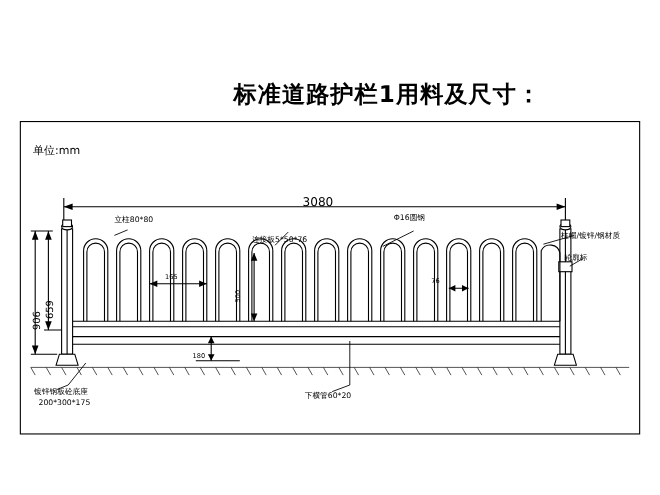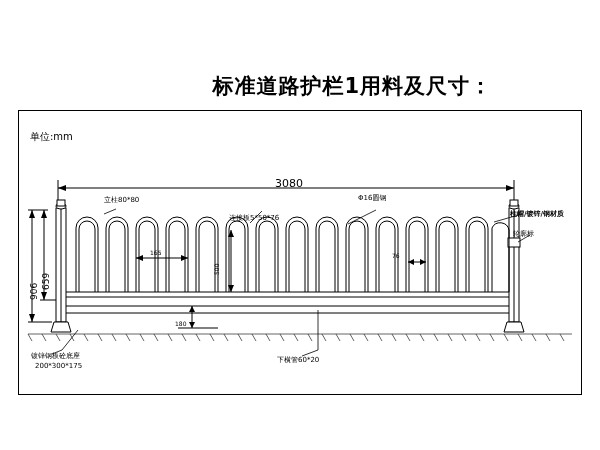--- a/index.html
+++ b/index.html
@@ -240,21 +240,21 @@
 
   <div class="lbl big" style="left:275px; top:178px;">3080</div>
 
   <div class="lbl md rot" style="left:29px; top:300px;">906</div>
   <div class="lbl md rot" style="left:41px; top:290px;">659</div>
 
   <div class="lbl" style="left:104px; top:196px;">立柱80*80</div>
   <div class="lbl" style="left:229px; top:194px;margin-top:20px;">连接板5*50*76</div>
   <div class="lbl" style="left:358px; top:194px;">Φ16圆钢</div>
 
-  <div class="lbl" style="left:510px; top:210px;font-weight:bold;">柱帽/镀锌/钢材质</div>
+  <div class="lbl" style="left:510px; top:210px;">柱帽/镀锌/钢材质</div>
   <div class="lbl" style="left:513px; top:230px;">轮廓标</div>
 
   <div class="lbl sm" style="left:150px; top:250px;">165</div>
   <div class="lbl sm rot" style="left:214px; top:275px;">500</div>
   <div class="lbl sm" style="left:392px; top:253px;">76</div>
   <div class="lbl sm" style="left:175px; top:321px;">180</div>
 
   <div class="lbl" style="left:31px; top:352px;">镀锌钢板砼底座</div>
   <div class="lbl" style="left:35px; top:362px;">200*300*175</div>
 

